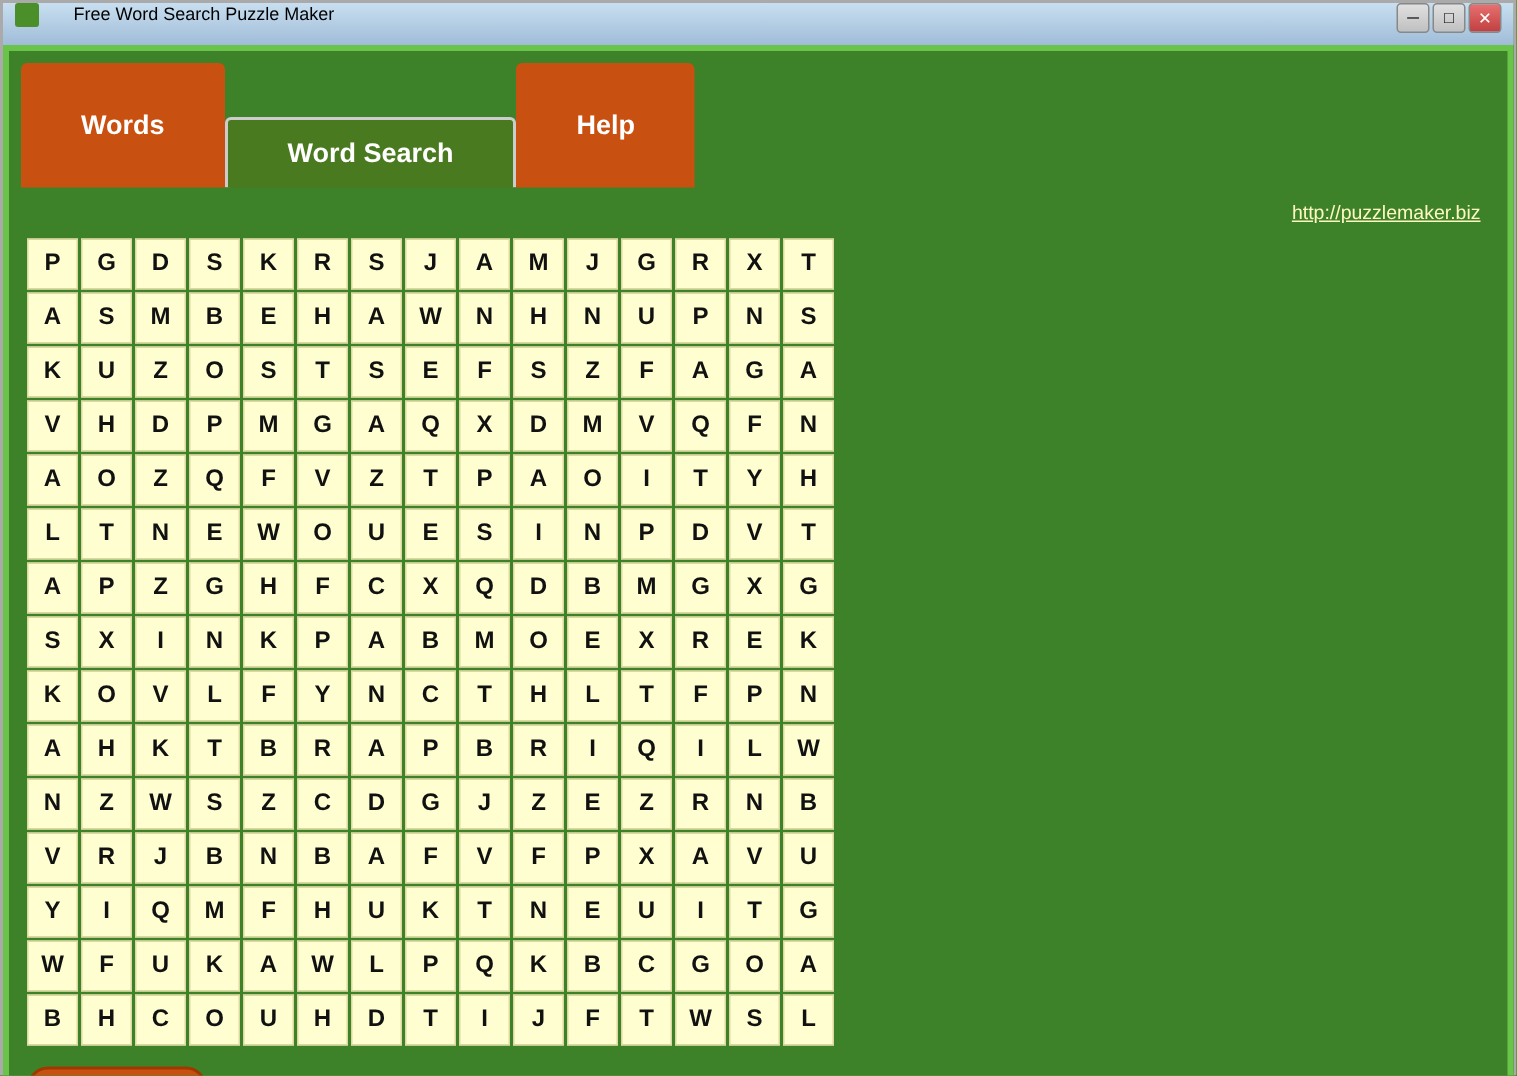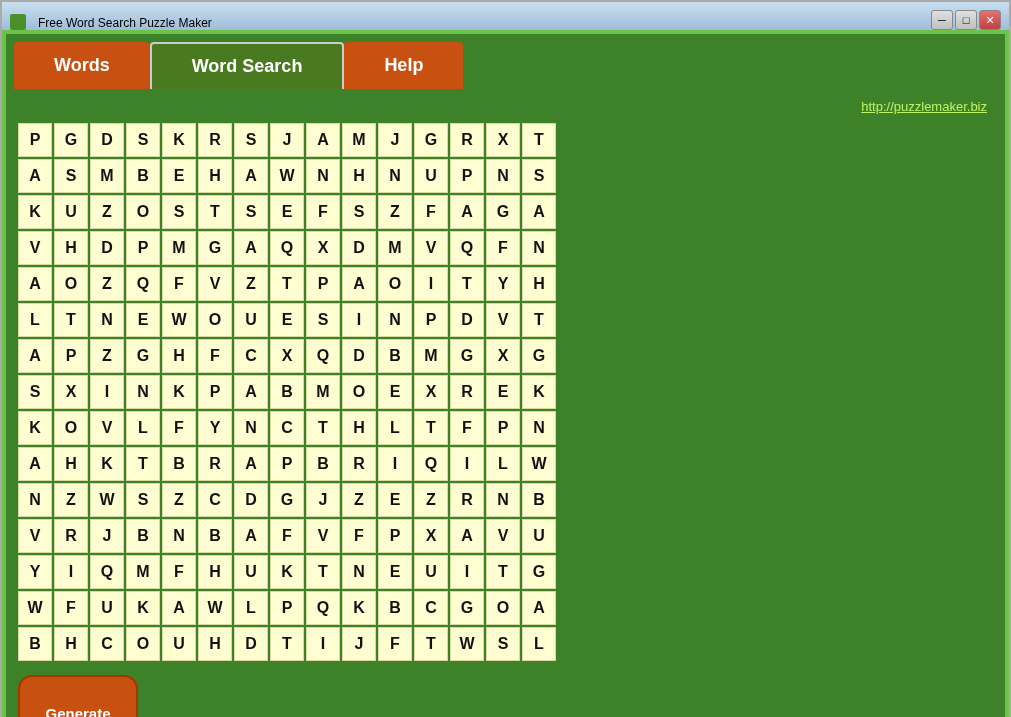--- a/index.html
+++ b/index.html
@@ -15,23 +15,23 @@
       height: 717px;
       background: #4a8f2a;
       border: 2px solid #aaa;
       display: flex;
       flex-direction: column;
     }
     .titlebar {
       background: linear-gradient(to bottom, #c8dff0, #a0bcd8);
       height: 28px;
       display: flex;
-      align-items: flex-end;
+      align-items: flex-start;
       padding: 0 8px;
-      gap: 12px;
+      gap: 23px;
       flex-shrink: 0;
     }
     .titlebar-icon {
       width: 16px; height: 16px;
       background: #4a8f2a;
       border-radius: 2px;
     }
     .titlebar-title {
       font-size: 12px;
       color: #000;
@@ -78,32 +78,33 @@
     }
     .tab-words {
       background: #c85010;
       color: #ffffff;
     }
     .tab-wordsearch {
       background: #4a7a20;
       color: white;
       border: 2px solid #ccc;
       border-bottom: none;
+      margin-top: 36px;
     }
     .tab-help {
       background: #c85010;
       color: white;
     }
     .link-area {
       text-align: right;
       padding-right: 10px;
       margin-bottom: 4px;
     }
     .link-area a {
-      color: #bef264;
+      color: #fef9c3;
       font-size: 13px;
       text-decoration: underline;
     }
     .main-area {
       flex: 1;
       display: flex;
       gap: 10px;
     }
     .puzzle-container {
       background: transparent;

